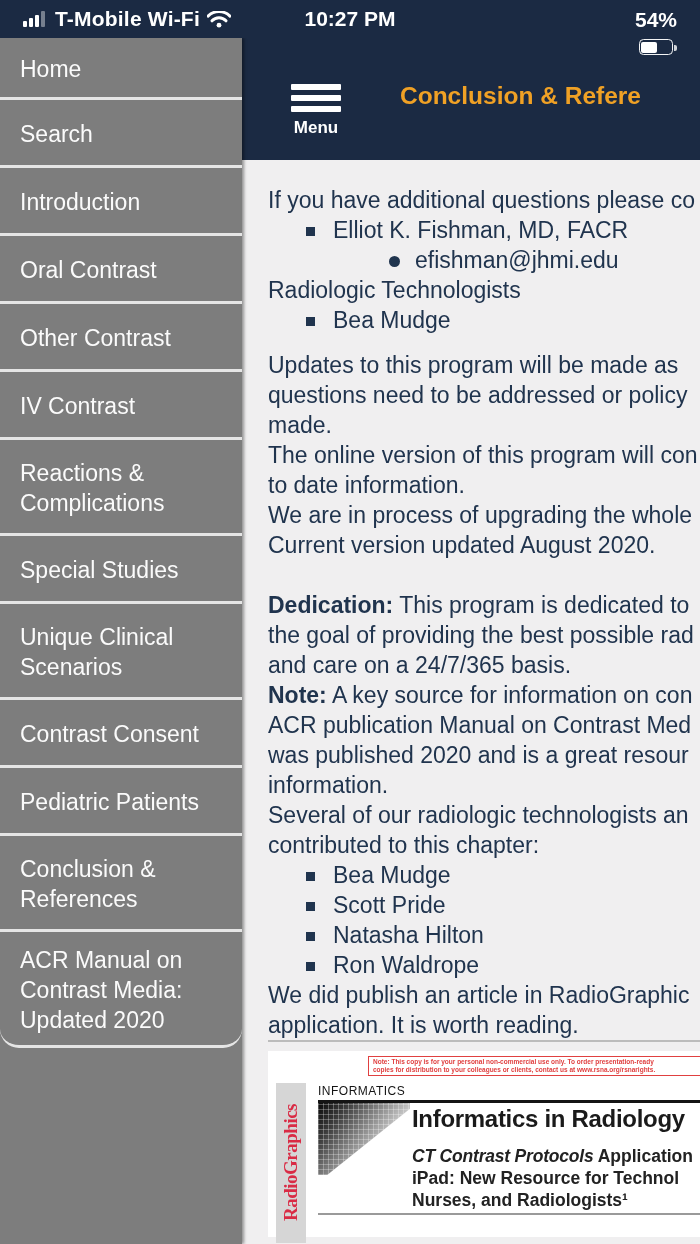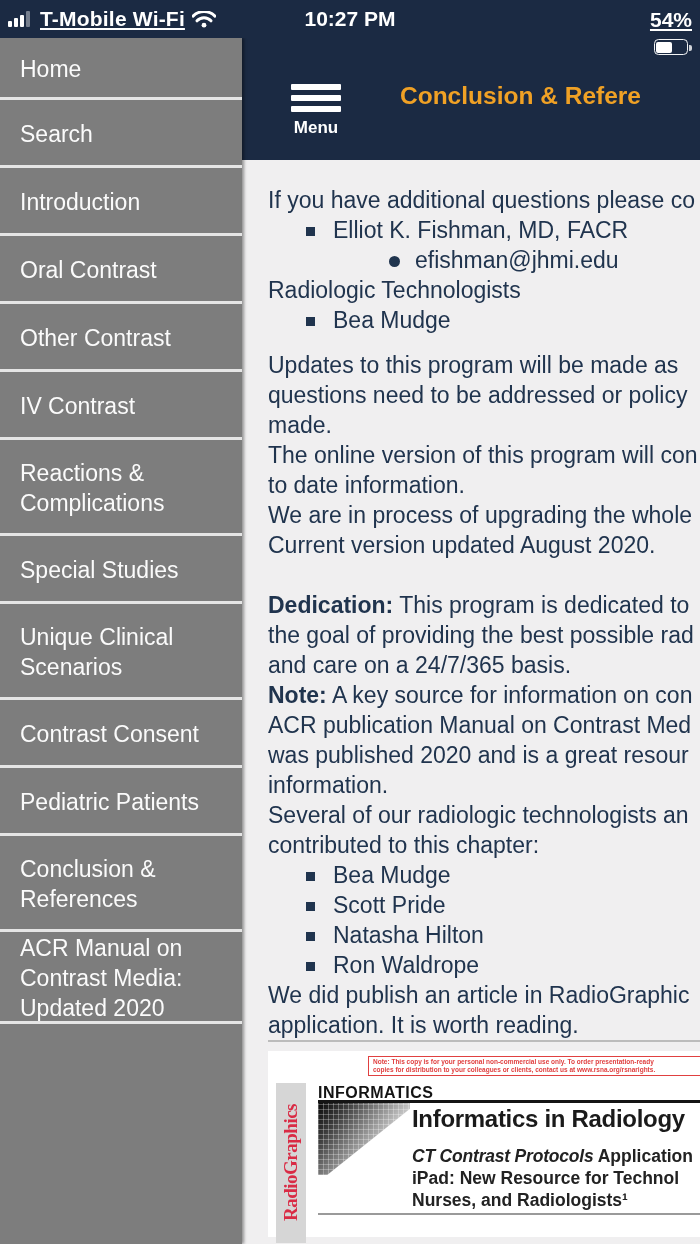--- a/index.html
+++ b/index.html
@@ -1,21 +1,21 @@
 <!DOCTYPE html>
 <html><head>
 <meta charset="utf-8">
 <style>
   html,body{margin:0;padding:0;background:#333;}
   .screen{position:relative;width:700px;height:1244px;overflow:hidden;background:#f0eff0;
           font-family:"Liberation Sans",sans-serif;}
 
   
   .status{position:absolute;top:0;left:0;right:0;height:38px;background:#1b2a43;z-index:40;
-          display:flex;align-items:center;padding:0 8px;box-sizing:border-box;color:#fff;text-decoration:underline;}
+          display:flex;align-items:center;padding:0 23px;box-sizing:border-box;color:#fff;}
   .status .left{display:flex;align-items:center;gap:7px;}
   .carrier{font-size:21px;font-weight:600;letter-spacing:.2px;}
   .time{position:absolute;left:50%;transform:translateX(-50%);font-size:21px;font-weight:700;}
   .right{margin-left:auto;display:flex;align-items:center;gap:7px;flex-direction:column;}
   .batt-pct{font-size:21px;font-weight:600;}
   .battery{position:relative;width:34px;height:16px;border:1.5px solid rgba(255,255,255,.95);
            border-radius:4.5px;display:flex;align-items:center;padding:1.5px;box-sizing:border-box;}
   .battery .fill{width:54%;height:100%;background:#fff;border-radius:2px;}
   .battery .nub{position:absolute;right:-5px;top:4.5px;width:3px;height:6px;
                 background:rgba(255,255,255,.8);border-radius:0 2px 2px 0;}
@@ -27,21 +27,21 @@
   .menu-btn .menu-label{color:#fff;font-size:17px;font-weight:700;margin-top:6px;}
   .page-title{position:absolute;left:400px;top:44px;font-size:24.5px;font-weight:700;
               color:#f0a125;white-space:nowrap;}
 
   
   .drawer{position:absolute;top:38px;left:0;bottom:0;width:242px;background:#7d7d7d;z-index:20;
           box-shadow:2px 0 3px rgba(0,0,0,.4);}
   .nav-item{box-sizing:border-box;display:flex;flex-direction:column;justify-content:center;
             padding:2px 12px 0 20px;border-bottom:3px solid #e5e5e5;color:#fbfbfb;
             font-size:23px;line-height:30px;cursor:pointer;}
-  .hf{height:62px;} .h1{height:68px;} .h2{height:96px;} .h3{height:92px;}
+  .hf{height:62px;} .h1{height:68px;} .h2{height:96px;} .h3{height:116px;border-radius:19px;}
 
   
   .content{position:absolute;left:245px;top:160px;width:455px;bottom:0;box-sizing:border-box;
            padding:25px 0 0 23px;overflow:hidden;color:#20344e;font-size:23px;z-index:1;}
   .ln{height:30px;line-height:30px;white-space:nowrap;}
   .g33{margin-top:15px;} .g30{margin-top:30px;}
   .blt{display:inline-block;background:#20344e;}
   .blt.sq{width:9px;height:9px;margin:0 18px 2px 38px;}
   .blt.rd{width:11px;height:11px;border-radius:50%;margin:0 15px 1px 121px;}
   .divider{width:432px;border-top:2px solid #bcbcbc;}
@@ -49,21 +49,21 @@
   
   .journal{position:relative;width:432px;height:186px;background:#fff;margin-top:9px;}
   .jnote{position:absolute;left:100px;top:5px;width:430px;border:1px solid #e04040;
          color:#e04040;font-size:6.5px;line-height:8px;font-weight:700;padding:1px 4px;
          box-sizing:border-box;white-space:nowrap;overflow:hidden;}
   .rg-strip{position:absolute;left:8px;top:32px;width:30px;height:160px;background:#d6d6d6;
             display:flex;align-items:center;justify-content:center;}
   .rg-strip span{writing-mode:vertical-rl;transform:rotate(180deg);
                  font-family:"Liberation Serif",serif;font-weight:700;font-size:19px;
                  color:#d92b45;letter-spacing:-.5px;white-space:nowrap;}
-  .jsection{position:absolute;left:50px;top:33px;font-size:16px;font-weight:700;
+  .jsection{position:absolute;left:50px;top:33px;font-size:12px;font-weight:400;
             letter-spacing:.5px;color:#141414;}
   .jrule{position:absolute;left:50px;top:49px;width:382px;height:3px;background:#141414;}
   .jpixels{position:absolute;left:50px;top:52px;width:92px;height:72px;
            clip-path:polygon(0 0,100% 0,100% 8%,10% 100%,0 100%);
            background:
              repeating-linear-gradient(0deg, rgba(255,255,255,.28) 0 1px, transparent 1px 5px),
              repeating-linear-gradient(90deg, rgba(255,255,255,.28) 0 1px, transparent 1px 5px),
              linear-gradient(128deg,#0a0a0a 0%,#3a3a3a 20%,#7a7a7a 40%,#b4b4b4 58%,#e6e6e6 75%,#fff 90%);}
   .jtitle{position:absolute;left:144px;top:54px;font-size:24px;font-weight:700;color:#1a1a1a;
           letter-spacing:-.3px;white-space:nowrap;}

